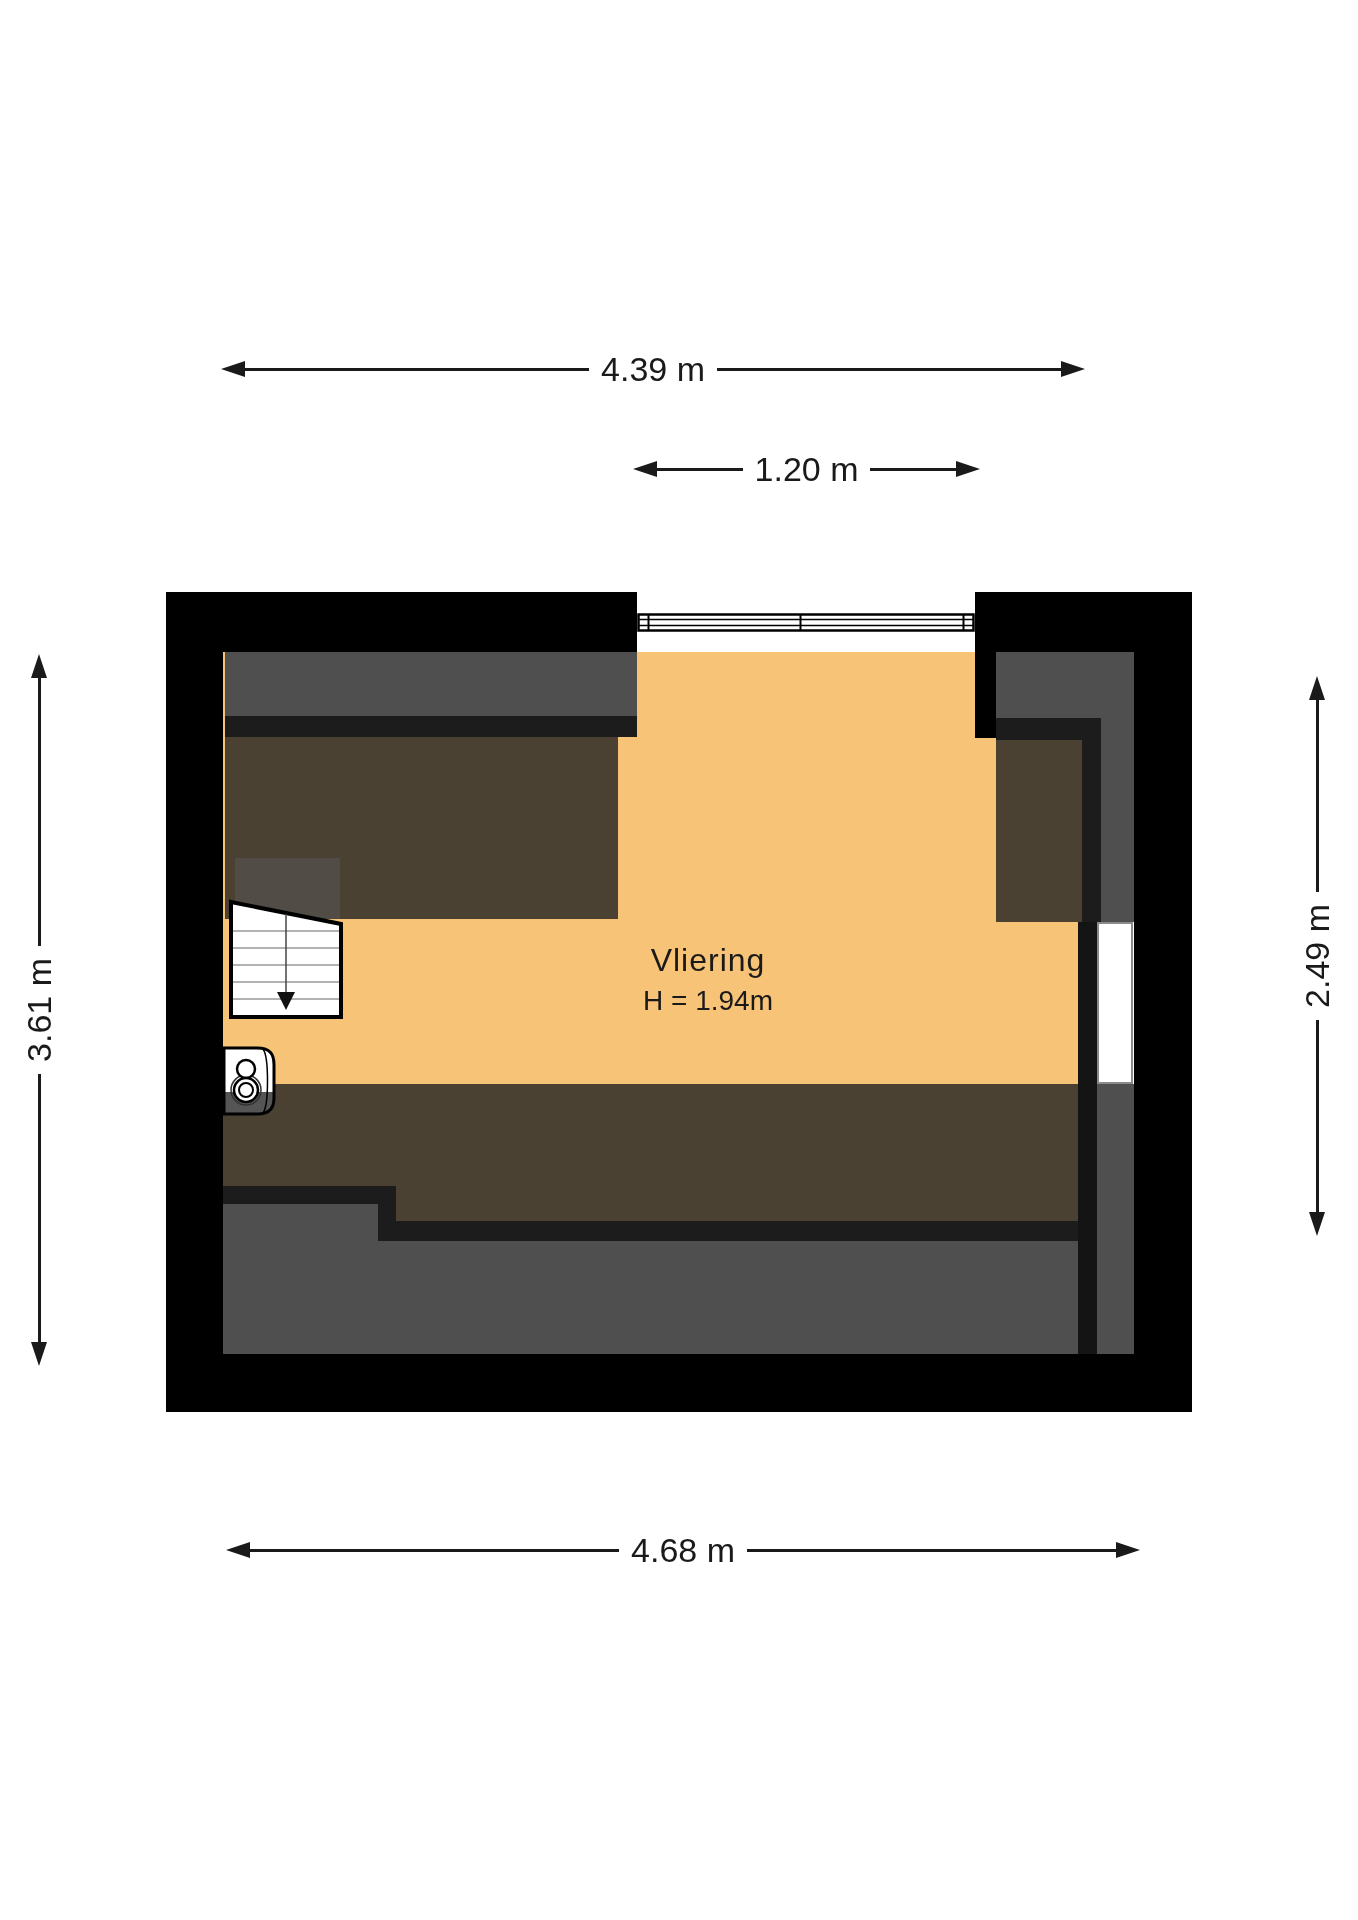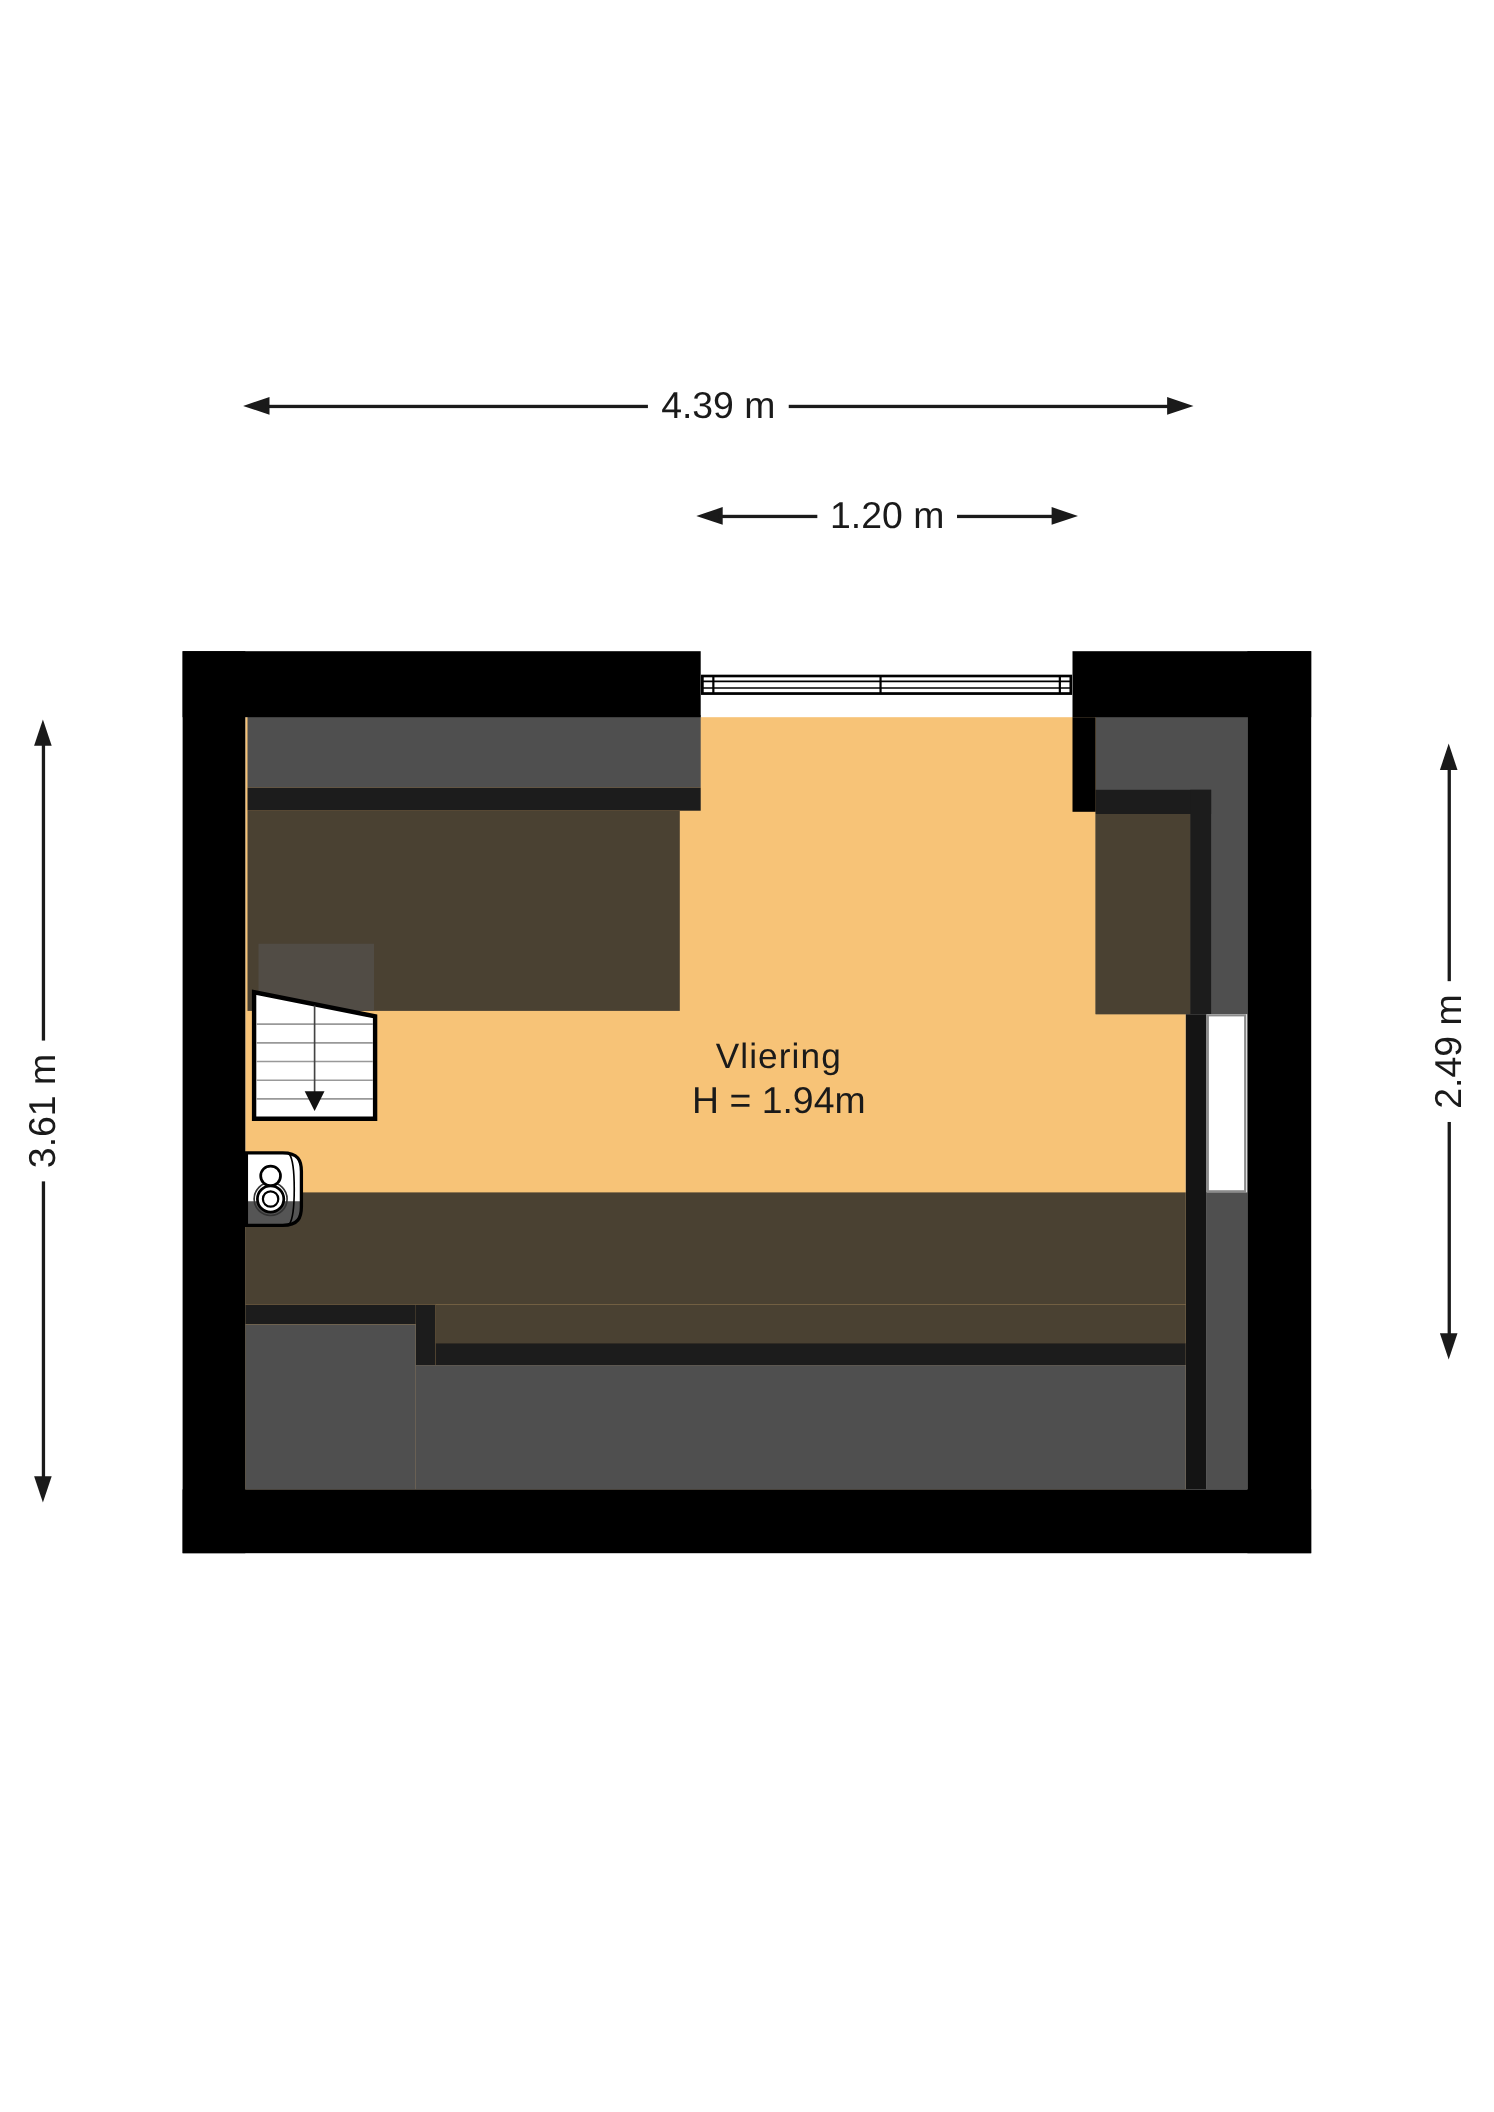--- a/index.html
+++ b/index.html
@@ -25,21 +25,21 @@
   .ah-d{border-width:24px 8px 0 8px;border-color:var(--text) transparent transparent transparent}
   .dlabel{position:absolute;font-size:34px;color:var(--text);background:var(--page,#fff);
           white-space:nowrap;padding:2px 12px;line-height:1}
   .dlabel.h{left:50%;top:21px;transform:translate(-50%,-50%)}
   .dlabel.v{left:21px;top:50%;transform:translate(-50%,-50%) rotate(-90deg)}
   
   #room-label{position:absolute;left:558px;top:938px;width:300px;text-align:center;color:var(--text)}
   #room-label .rname{font-size:32px;letter-spacing:1px;line-height:44px}
   #room-label .rarea{font-size:42px;line-height:46px}
   #room-label .rarea sup{font-size:26px;vertical-align:super;margin-left:6px}
-  #room-label .rheight{font-size:34px;line-height:38px}
+  #room-label .rheight{font-size:28px;line-height:38px}
   
   #door-opening{position:absolute;left:1097px;top:922px;width:36px;height:162px;
                 background:#fff;border:2px solid var(--door_border);box-sizing:border-box}
 </style>
 </head>
 <body>
 
 <div id="stage">
 
   <div class="dim" style="left:221px;top:348px;width:864px;height:44px">
@@ -63,20 +63,26 @@
     <span class="dlabel v">3.61 m</span>
   </div>
 
   <div class="dim" style="left:1296px;top:676px;width:44px;height:560px">
     <div class="ah ah-u" style="left:13px;top:0"></div>
     <div class="ah ah-d" style="left:13px;bottom:0"></div>
     <div class="dline-v" style="top:20px;bottom:20px;left:20px"></div>
     <span class="dlabel v">2.49 m</span>
   </div>
 
+  <div class="dim" style="left:226px;top:1529px;width:914px;height:44px">
+    <div class="ah ah-l" style="left:0;top:13px"></div>
+    <div class="ah ah-r" style="right:0;top:13px"></div>
+    <div class="dline-h" style="left:20px;right:20px;top:20px"></div>
+    <span class="dlabel h">4.68 m</span>
+  </div>
 
   <div class="abs c-orange" style="left:223px;top:652px;width:855px;height:702px"></div>
 
   <div class="abs c-gray" style="left:225px;top:650px;width:412px;height:66px"></div>
   <div class="abs c-dark" style="left:225px;top:716px;width:412px;height:21px"></div>
   <div class="abs c-brown" style="left:225px;top:737px;width:393px;height:182px"></div>
   <div class="abs c-patch" style="left:235px;top:858px;width:105px;height:61px"></div>
 
   <div class="abs c-gray" style="left:996px;top:650px;width:138px;height:272px"></div>
   <div class="abs c-dark" style="left:996px;top:718px;width:105px;height:22px"></div>

